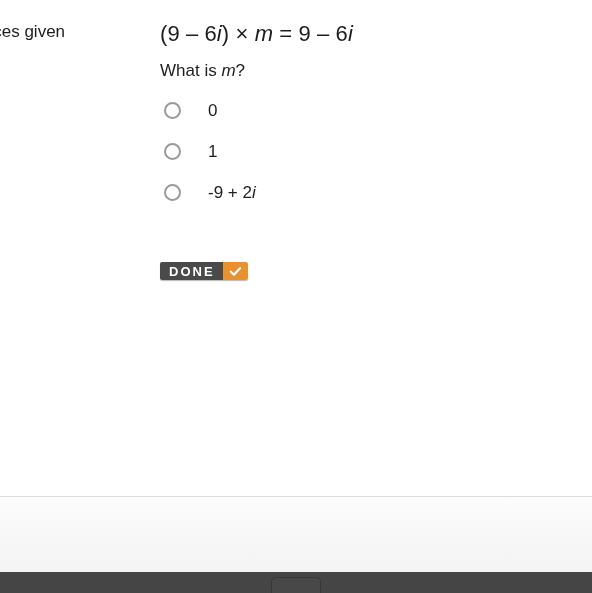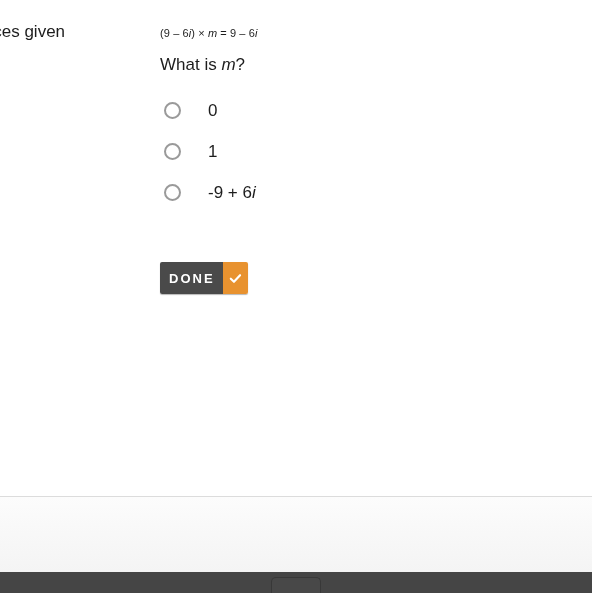--- a/index.html
+++ b/index.html
@@ -40,32 +40,32 @@
   }
 
   
   .question-col {
     position: absolute;
     left: 160px;
     top: 21px;
     width: 400px;
   }
   .equation-line {
-    font-size: 11px;
+    font-size: 22px;
     line-height: 25px;
     color: #1d1d1d;
     white-space: nowrap;
     letter-spacing: .1px;
   }
   .prompt-line {
     font-size: 17px;
     line-height: 25px;
     color: #1d1d1d;
     white-space: nowrap;
-    margin-top: 6px;
+    margin-top: 12px;
   }
   .var {
     font-style: italic;
   }
 
   
   .options {
     position: absolute;
     left: 160px;
     top: 90px;
@@ -93,21 +93,21 @@
     margin-left: 27px;
     white-space: nowrap;
     cursor: pointer;
   }
 
   
   .done-button {
     position: absolute;
     left: 160px;
     top: 262px;
-    height: 32px;
+    height: 18px;
     display: inline-flex;
     align-items: stretch;
     border-radius: 2px;
     overflow: hidden;
     box-shadow: 0 1px 1px rgba(0,0,0,.28);
     cursor: pointer;
     user-select: none;
   }
   .done-main {
     background: #4a4a4a;
@@ -195,21 +195,21 @@
     </div>
 
     <div class="option-row">
       <span class="radio"></span>
       <span class="option-label">1</span>
     </div>
 
 
     <div class="option-row">
       <span class="radio"></span>
-      <span class="option-label"><span>-9 + 6</span><span class="var">i</span></span>
+      <span class="option-label"><span>-9 + 2</span><span class="var">i</span></span>
     </div>
 
   </div>
 
   <div class="done-button">
     <span class="done-main">DONE</span>
     <span class="done-check">
       <svg class="check-glyph" viewBox="0 0 16 16" aria-hidden="true">
         <path d="M2.2 8.3 L6.1 12.1 L13.6 3.9" fill="none" stroke="#ffffff" stroke-width="2.6" stroke-linecap="round" stroke-linejoin="round"></path>
       </svg>

